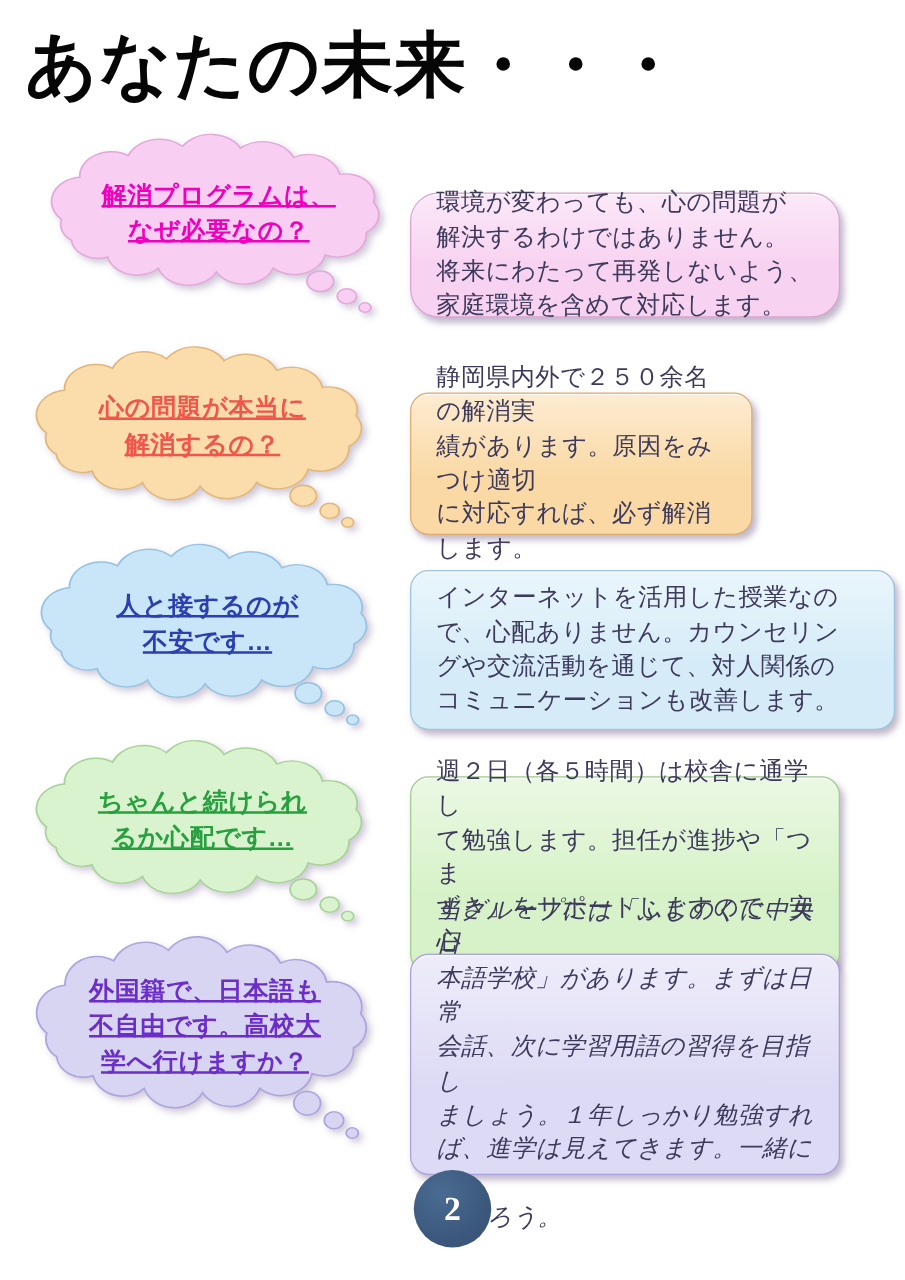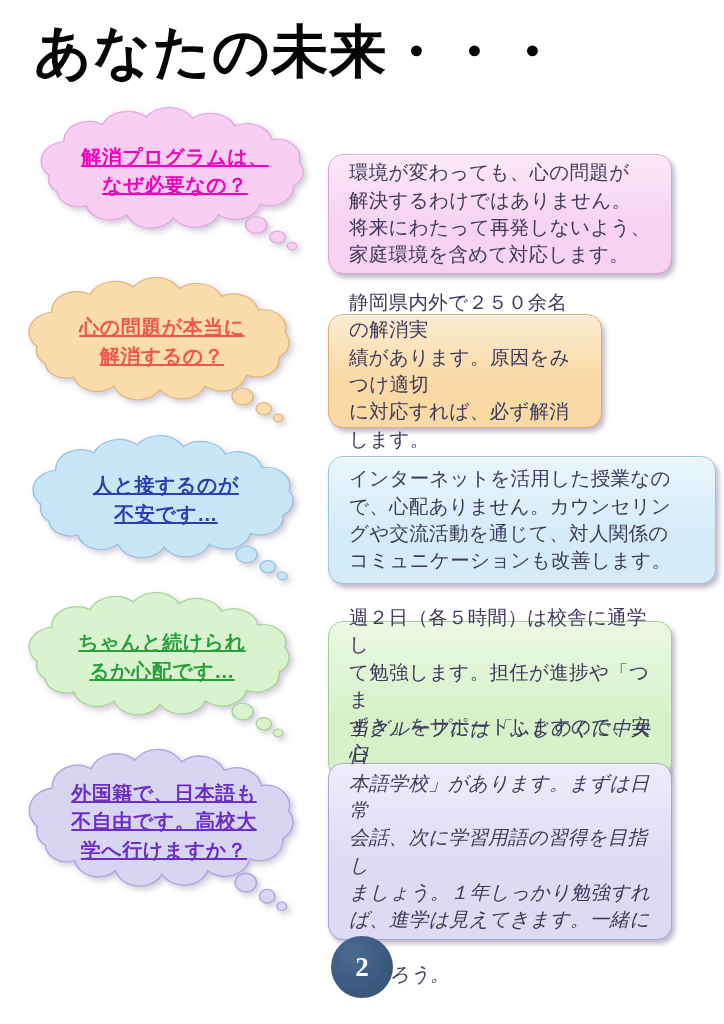--- a/index.html
+++ b/index.html
@@ -2,21 +2,21 @@
 <html><head>
 <meta charset="utf-8">
 <style>
   html,body{margin:0;padding:0;}
   body{
     width:724px;height:1024px;position:relative;overflow:hidden;
     background:#ffffff;
     font-family:"Liberation Sans","DejaVu Sans",sans-serif;
   }
   .page-title{
-    position:absolute;left:34px;top:14px;margin:0;
+    position:absolute;left:20px;top:14px;margin:0;
     font-size:57px;font-weight:800;color:#060606;letter-spacing:1px;
     white-space:nowrap;
   }
   
   .cloud{position:absolute;}
   .cloud svg{
     position:absolute;inset:0;width:100%;height:100%;overflow:visible;
     filter:drop-shadow(3px 3px 3px rgba(130,110,150,.38));
   }
   .cloud use{
@@ -90,21 +90,21 @@
 
 <h1 class="page-title">あなたの未来・・・</h1>
 
 <div class="cloud" style="left: 30px; top: 108px; width: 290px; height: 150px; --cloud-fill: #F8CFF2; --cloud-border: #E2A9DA; --question-color: #EE00BE; --rect-fill: #F8D2F1; --rect-border: #D9A3D2;">
   <svg preserveAspectRatio="none" viewBox="0 0 300 200">
       <use href="#cloudShape"></use>
     </svg>
   <div class="cloud-text">解消プログラムは、
 なぜ必要なの？</div>
 </div>
-<div class="answer" style="left: 328px; top: 154px; width: 344px; height: 120px; --cloud-fill: #F8CFF2; --cloud-border: #E2A9DA; --question-color: #EE00BE; --rect-fill: #F8D2F1; --rect-border: #D9A3D2;">
+<div class="answer" style="left: 328px; top: 154px; width: 344px; height: 100px; border-radius: 23px; --cloud-fill: #F8CFF2; --cloud-border: #E2A9DA; --question-color: #EE00BE; --rect-fill: #F8D2F1; --rect-border: #D9A3D2;">
   <div class="answer-text">環境が変わっても、心の問題が
 解決するわけではありません。
 将来にわたって再発しないよう、
 家庭環境を含めて対応します。</div>
 </div>
 
 <div class="cloud" style="left: 18px; top: 278px; width: 288px; height: 152px; --cloud-fill: #FBDCAB; --cloud-border: #E2B77C; --question-color: #F0564B; --rect-fill: #FAD9A4; --rect-border: #DCAE72;">
   <svg preserveAspectRatio="none" viewBox="0 0 300 200">
       <use href="#cloudShape"></use>
     </svg>

